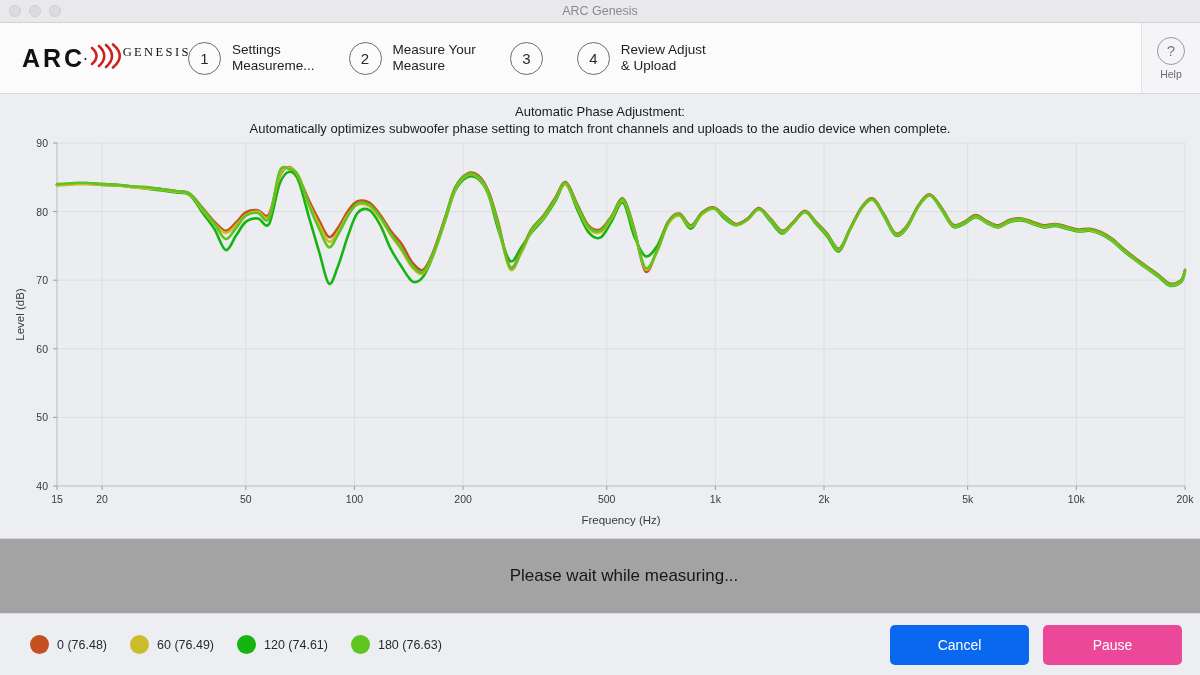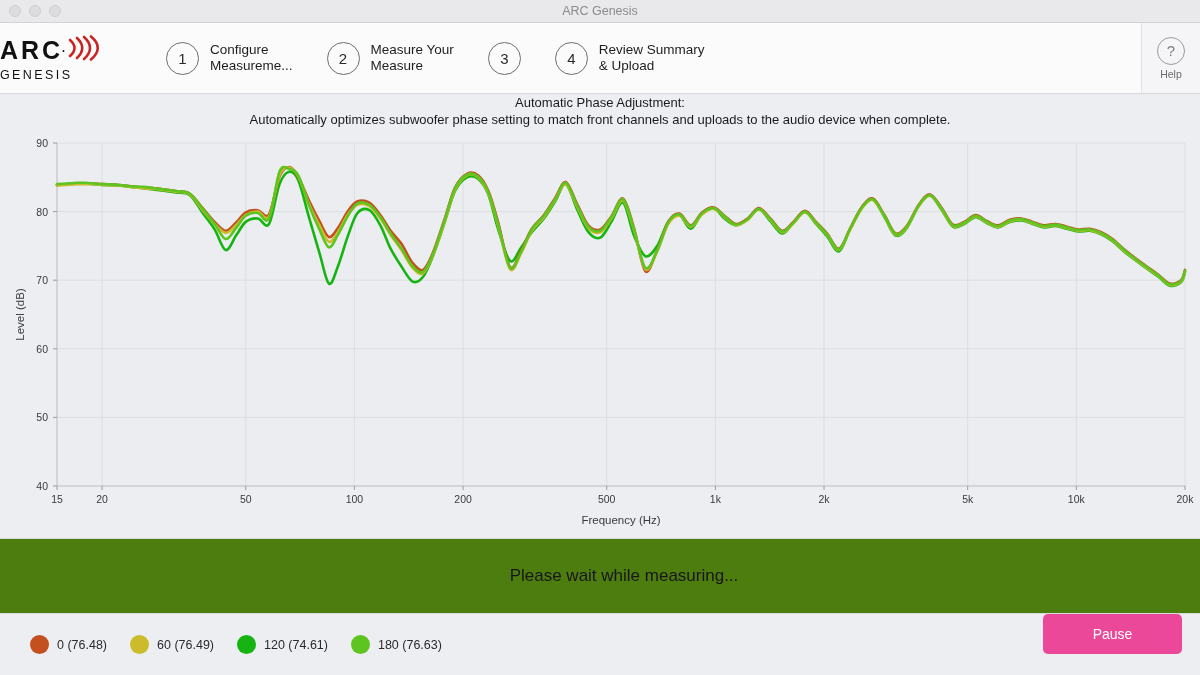--- a/index.html
+++ b/index.html
@@ -48,23 +48,24 @@
   .header {
     height: 71px;
     background: #fbfbfb;
     border-bottom: 1px solid #d8d8dc;
     display: flex;
     align-items: center;
     flex: 0 0 auto;
     position: relative;
   }
   .logo {
+    margin-left: 22px;
     margin-right: 22px;
     display: flex;
-    flex-direction: column;
+    flex-direction: row;
     align-items: flex-start;
     width: 124px;
     position: relative;
   }
   .logo-row { display: flex; align-items: center; }
   .logo-arc {
     font-family: "Liberation Sans", sans-serif;
     font-weight: bold;
     font-size: 25px;
     letter-spacing: 3px;
@@ -75,20 +76,21 @@
     font-size: 7px; color:#111; vertical-align: super;
     margin-left:-1px; margin-right:1px;
   }
   .logo-waves { margin-left: 1px; margin-bottom: 1px; }
   .logo-genesis {
     font-size: 12.5px;
     letter-spacing: 2.4px;
     color: #111;
     margin-top: 2px;
     font-weight: normal;
+    font-family: Liberation Serif, serif;
   }
 
   .steps { display: flex; align-items: center; flex: 1 1 auto; }
   .step {
     display: flex;
     align-items: center;
     margin-right: 34px;
     cursor: default;
   }
   .step:first-child { margin-left: 20px; }
@@ -135,52 +137,54 @@
   .help-label { font-size: 10.5px; color: #6a6a70; }
 
   
   .main {
     flex: 1 1 auto;
     background: #eceef1;
     position: relative;
   }
   .caption {
     text-align: center;
+    padding-top: 9px;
     font-size: 13px;
     color: #1b1b1e;
     line-height: 17px;
   }
   .chart-wrap {
     position: absolute;
     left: 0; top: 37px;
     width: 1200px; height: 405px;
   }
   svg.chart { display: block; }
   .axis-text { font-family: "Liberation Sans", sans-serif; fill: #3a3a3e; font-size: 10.5px; }
   .axis-title { font-family: "Liberation Sans", sans-serif; fill: #3a3a3e; font-size: 11.5px; }
 
   
   .status {
     height: 75px;
-    background: #4d7c0f;
+    background: #a3a3a3;
     border-top: 1px solid #d6d7da;
     display: flex;
     align-items: center;
     justify-content: center;
     flex: 0 0 auto;
     padding-left: 48px;
   }
   .status-text { font-size: 17px; color: #17171a; }
 
   
   .footer {
     height: 62px;
     background: #eceef1;
     border-top: 1px solid #d9dade;
     display: flex;
+    align-items: center;
     justify-content: space-between;
     padding: 0 18px 0 30px;
     flex: 0 0 auto;
   }
   .legend { display: flex; align-items: center; gap: 23px; }
   .legend-item { display: flex; align-items: center; gap: 8px; }
   .legend-swatch { width: 19px; height: 19px; border-radius: 50%; }
   .legend-label { font-size: 12.5px; color: #2a2a2e; }
   .btns { display: flex; gap: 14px; }
   .btn {
@@ -222,38 +226,38 @@
           </svg>
         </span>
       </div>
       <div class="logo-genesis">GENESIS</div>
     </div>
 
     <div class="steps">
       <div class="step">
         <div class="step-num">1</div>
         <div class="step-text">
-          <div>Configure</div>
+          <div>Settings</div>
           <div>Measureme...</div>
         </div>
       </div>
       <div class="step">
         <div class="step-num">2</div>
         <div class="step-text">
           <div>Measure Your</div>
           <div>Measure</div>
         </div>
       </div>
       <div class="step">
         <div class="step-num">3</div>
       </div>
       <div class="step">
         <div class="step-num">4</div>
         <div class="step-text">
-          <div>Review Summary</div>
+          <div>Review Adjust</div>
           <div>&amp; Upload</div>
         </div>
       </div>
     </div>
 
     <div class="help">
       <div class="help-circle">?</div>
       <div class="help-label">Help</div>
     </div>
   </div>
@@ -345,16 +349,17 @@
       <div class="legend-item">
         <span class="legend-swatch" style="background:#15b411"></span>
         <span class="legend-label">120 (74.61)</span>
       </div>
       <div class="legend-item">
         <span class="legend-swatch" style="background:#5ec420"></span>
         <span class="legend-label">180 (76.63)</span>
       </div>
     </div>
     <div class="btns">
+      <button class="btn" style="background:#0a68f0">Cancel</button>
       <button class="btn" style="background:#ec4899">Pause</button>
     </div>
   </div>
 </div>
 
 </body></html>

